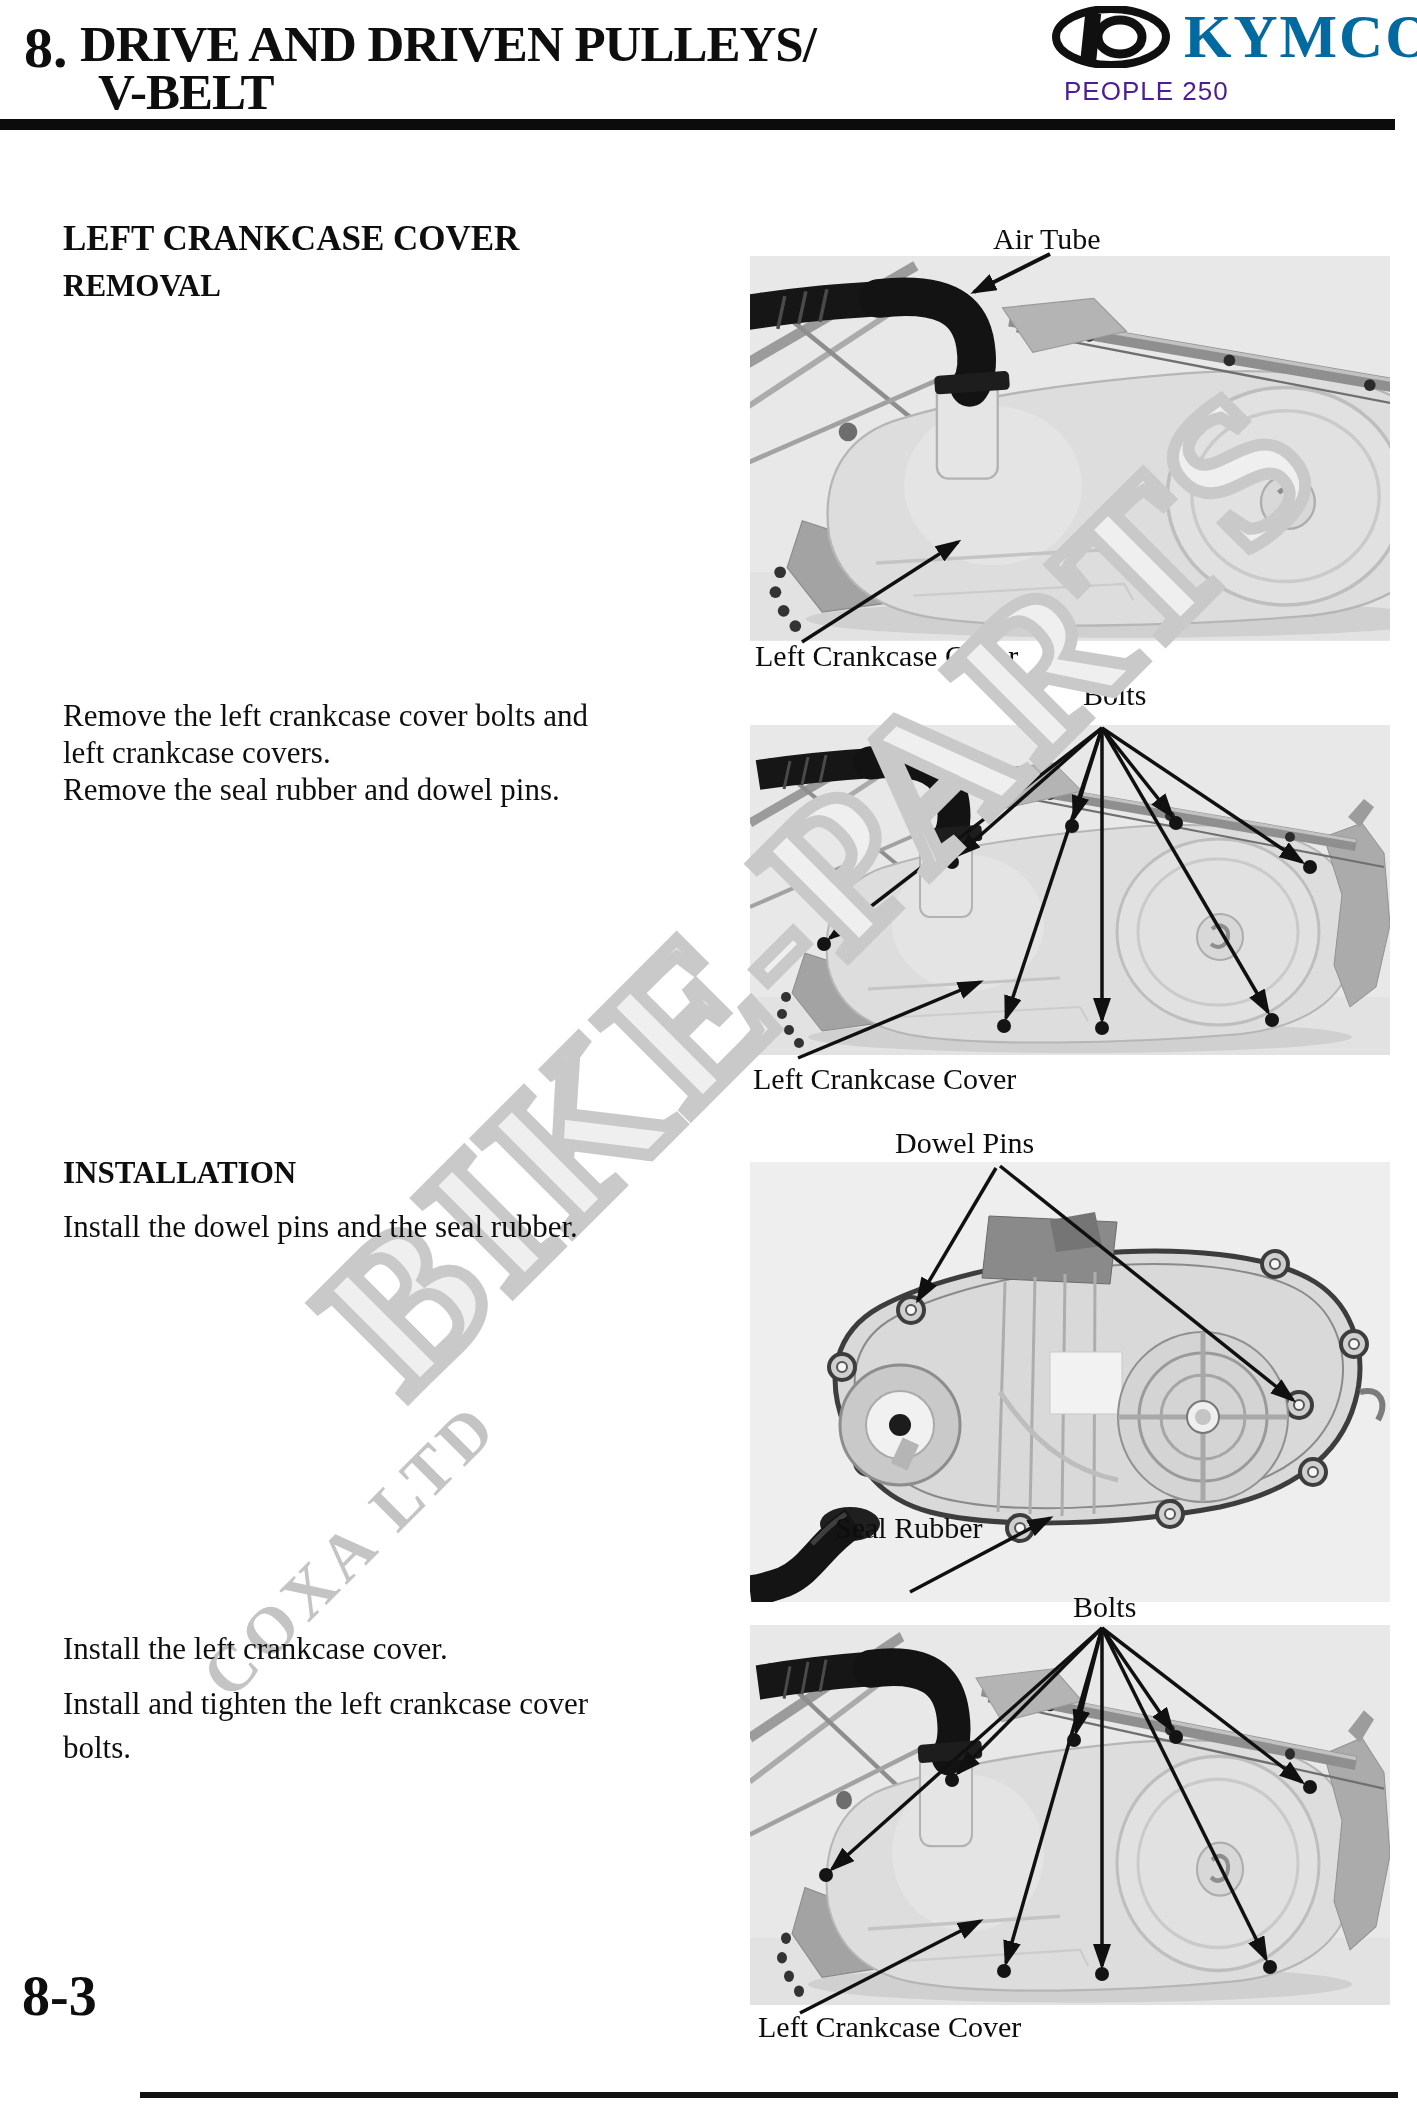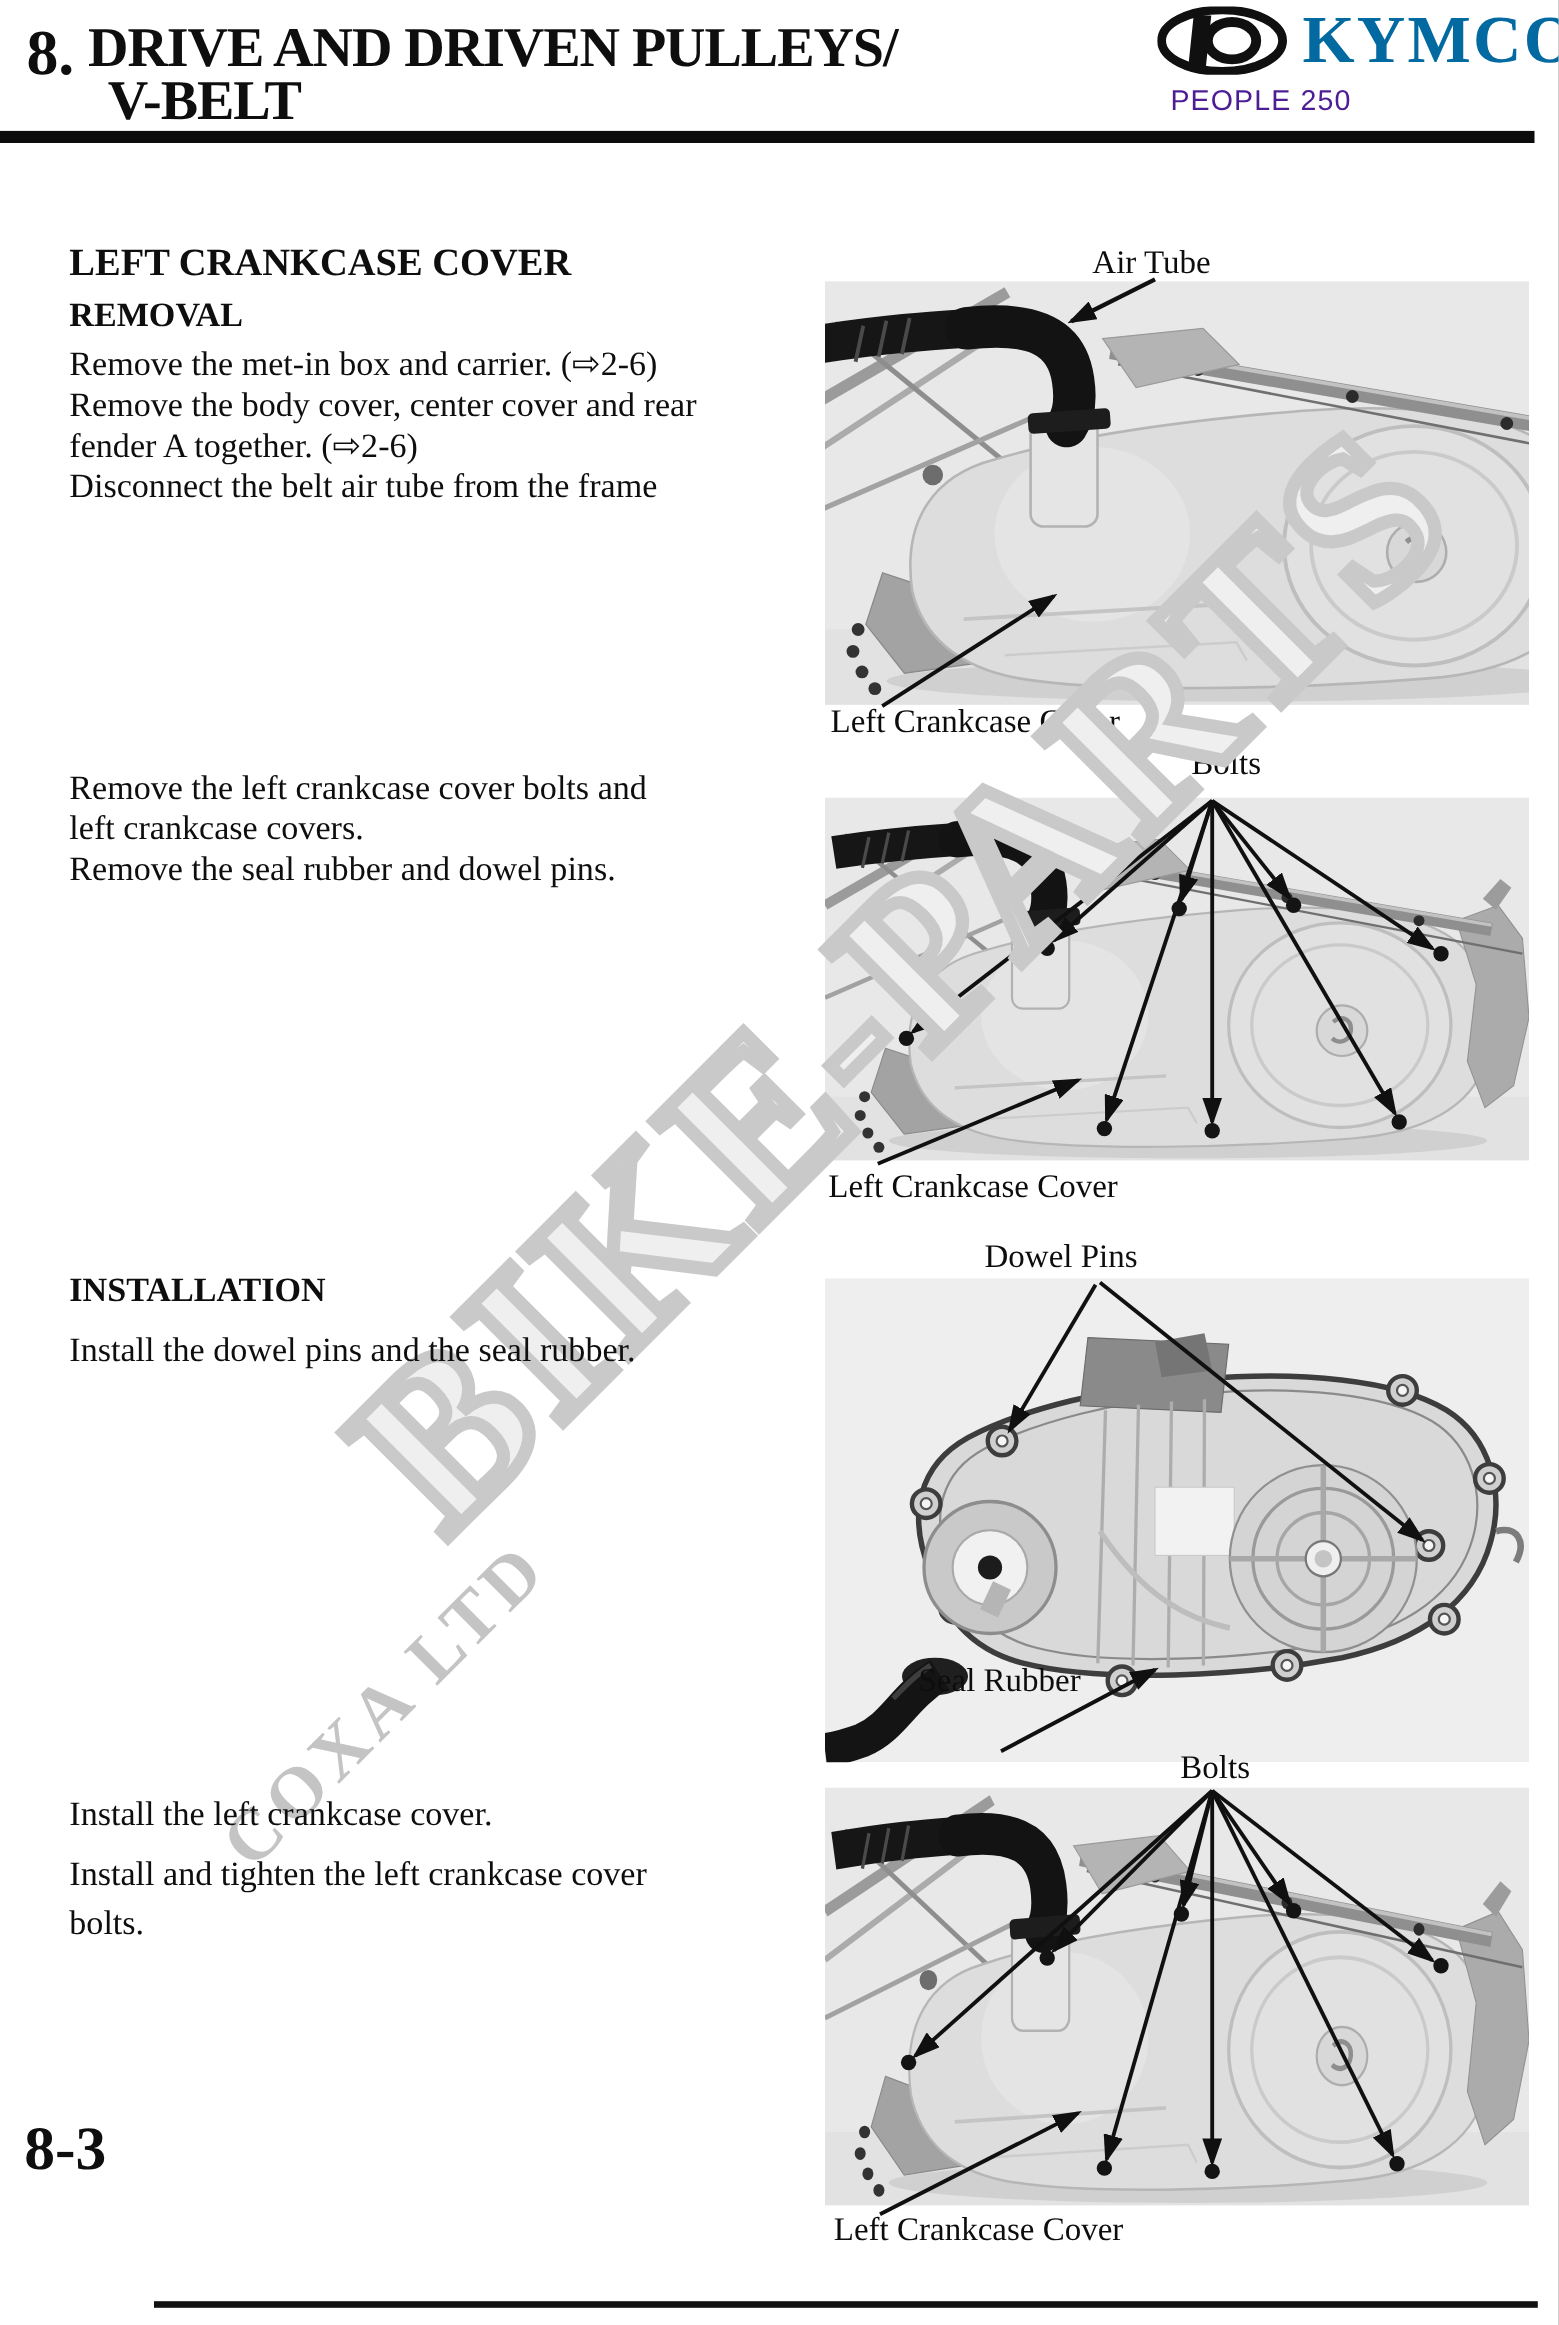--- a/index.html
+++ b/index.html
@@ -25,21 +25,21 @@
   .arrows{position:absolute;z-index:5;pointer-events:none;}
   .callout{position:absolute;font-size:30px;white-space:nowrap;z-index:6;color:#0d0d0d;}
   
   .watermark-main{left:-130px;top:770px;width:1900px;text-align:center;z-index:3;
     font-size:205px;font-weight:bold;letter-spacing:8px;font-family:"Liberation Serif",serif;
     color:#efefef;-webkit-text-stroke:12px #c9c9c9;transform:rotate(-45deg);}
   .watermark-sub{left:100px;top:1512px;width:500px;text-align:center;z-index:3;
     font-size:66px;font-weight:bold;letter-spacing:6px;font-family:"Liberation Serif",serif;
     color:#c4c4c4;transform:rotate(-45deg);}
   
-  .page-num{left:22px;top:1922px;font-size:56px;font-weight:bold;z-index:6;}
+  .page-num{left:22px;top:1964px;font-size:56px;font-weight:bold;z-index:6;}
   .footer-rule{left:140px;top:2092px;width:1258px;height:6px;background:#111;z-index:6;}
 </style>
 </head>
 <body>
 
 <div class="page">
 
   <svg width="0" height="0" style="position:absolute">
     <defs>
       <marker id="ah" markerUnits="userSpaceOnUse" markerWidth="26" markerHeight="18" refX="22" refY="9" orient="auto">
@@ -154,26 +154,20 @@
     </div>
     <div class="model-name">PEOPLE 250</div>
   </div>
   <div class="abs header-rule"></div>
 
   <div class="abs watermark-main">BIKE-PARTS</div>
   <div class="abs watermark-sub">COXA LTD</div>
 
   <div class="abs h1">LEFT CRANKCASE COVER</div>
   <div class="abs h2" style="left:63px;top:268px;">REMOVAL</div>
-  <div class="abs para" style="left:63px;top:312px;">
-    <div>Remove the met-in box and carrier. (⇨2-6)</div>
-    <div>Remove the body cover, center cover and rear</div>
-    <div>fender A together. (⇨2-6)</div>
-    <div>Disconnect the belt air tube from the frame</div>
-  </div>
   <div class="abs para" style="left:63px;top:697px;">
     <div>Remove the left crankcase cover bolts and</div>
     <div>left crankcase covers.</div>
     <div>Remove the seal rubber and dowel pins.</div>
   </div>
   <div class="abs h2" style="left:63px;top:1155px;">INSTALLATION</div>
   <div class="abs para" style="left:63px;top:1208px;">Install the dowel pins and the seal rubber.</div>
   <div class="abs para" style="left:63px;top:1630px;">Install the left crankcase cover.</div>
   <div class="abs para" style="left:63px;top:1682px;line-height:44px;">
     <div>Install and tighten the left crankcase cover</div>

